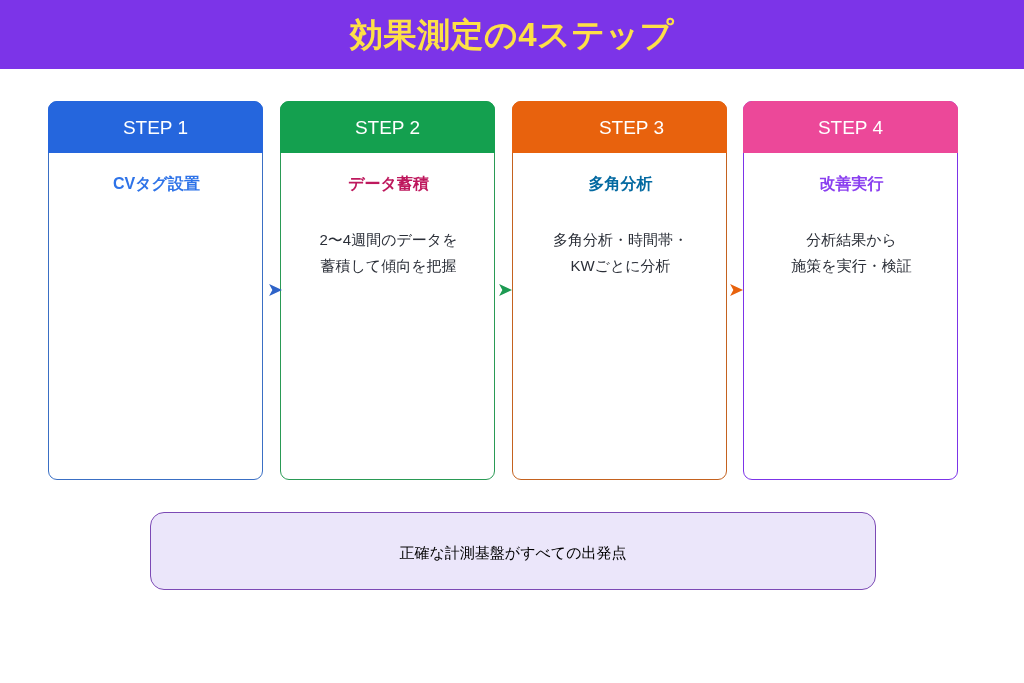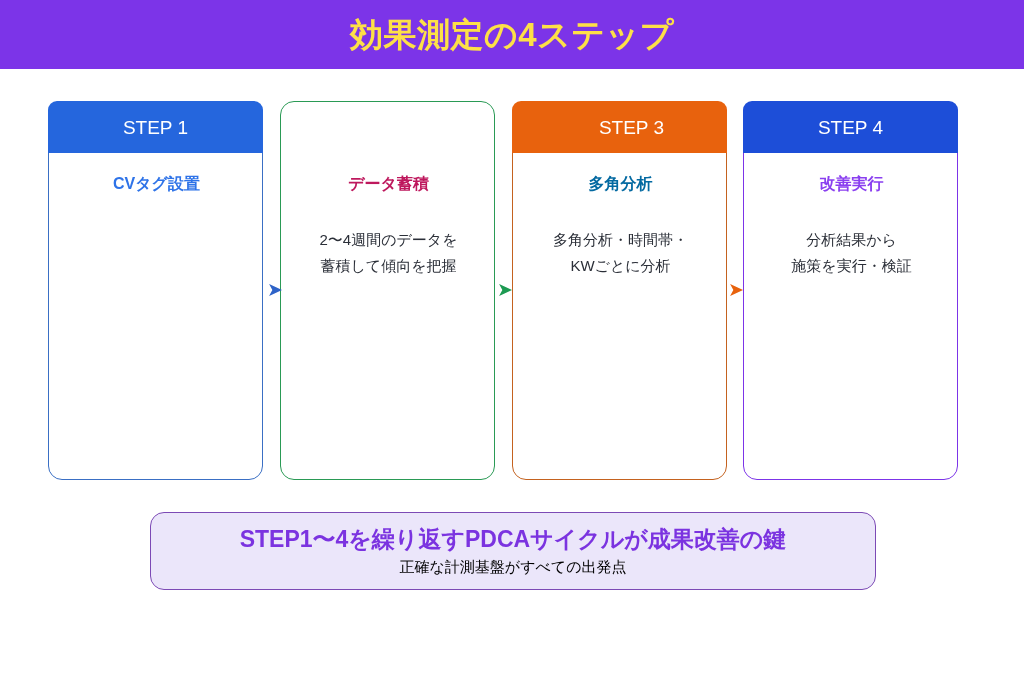--- a/index.html
+++ b/index.html
@@ -45,21 +45,21 @@
     height: 379px;
   }
 
   .step-card {
     position: absolute;
     top: 0;
     width: 215px;
     height: 379px;
     box-sizing: border-box;
     border: 1px solid #2c6bd0;
-    border-radius: 14px;
+    border-radius: 9px;
     background: #ffffff;
   }
   .step-card.c1 { left: 0px;   border-color: #3a6fc4; }
   .step-card.c2 { left: 232px; border-color: #2a9a55; }
   .step-card.c3 { left: 464px; border-color: #c4621f; }
   .step-card.c4 { left: 695px; border-color: #7c34e8; }
 
   .step-header {
     position: absolute;
     left: -1px;
@@ -68,21 +68,21 @@
     height: 52px;
     border-radius: 9px 9px 0 0;
     display: flex;
     align-items: center;
     justify-content: center;
     box-sizing: border-box;
   }
   .c1 .step-header { background: #2566dd; }
   .c2 .step-header { background: #14a04f; }
   .c3 .step-header { background: #e8620d; padding-left: 24px; }
-  .c4 .step-header { background: #1d4ed8; }
+  .c4 .step-header { background: #ec4899; }
 
   .step-header-label {
     color: #ffffff;
     font-size: 19px;
     font-weight: normal;
     line-height: 1;
   }
 
   .step-title {
     position: absolute;
@@ -168,20 +168,23 @@
 <div class="steps-row">
 
   <div class="step-card c1">
     <div class="step-header">
       <span class="step-header-label">STEP 1</span>
     </div>
     <div class="step-title">CVタグ設置</div>
   </div>
 
   <div class="step-card c2">
+    <div class="step-header">
+      <span class="step-header-label">STEP 2</span>
+    </div>
     <div class="step-title">データ蓄積</div>
     <div class="step-desc">2〜4週間のデータを
 蓄積して傾向を把握</div>
   </div>
 
   <div class="step-card c3">
     <div class="step-header">
       <span class="step-header-label">STEP 3</span>
     </div>
     <div class="step-title">多角分析</div>
@@ -198,15 +201,14 @@
 施策を実行・検証</div>
   </div>
 
   <div class="step-arrow a1">➤</div>
   <div class="step-arrow a2">➤</div>
   <div class="step-arrow a3">➤</div>
 
 </div>
 
 <div class="summary-box">
-  <div class="summary-main">STEP1〜4を繰り返すPDCAサイクルが成果改善の鍵</div>
   <div class="summary-sub">正確な計測基盤がすべての出発点</div>
 </div>
 
 </body></html>

